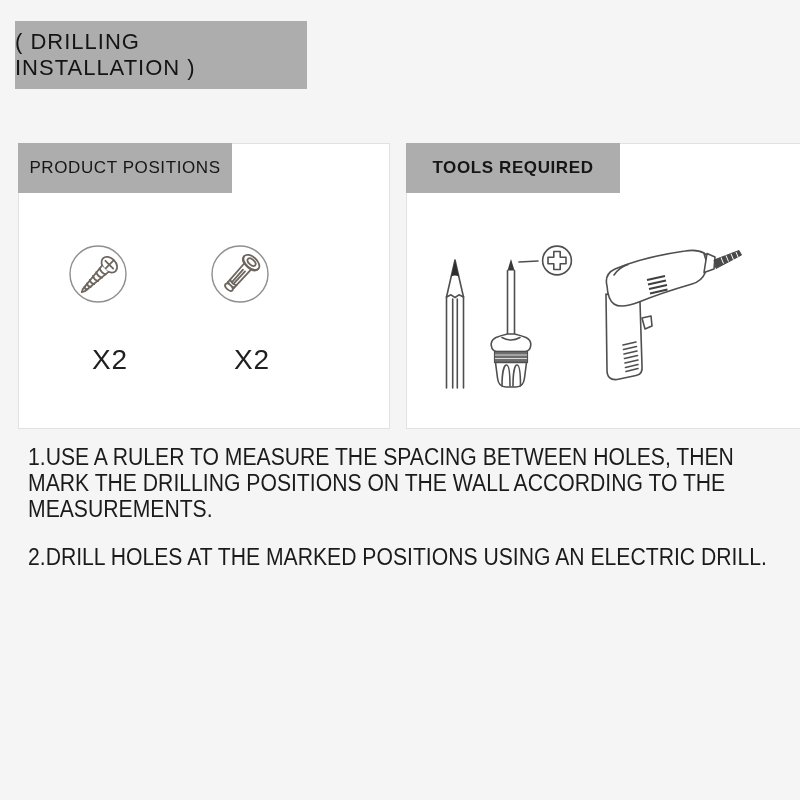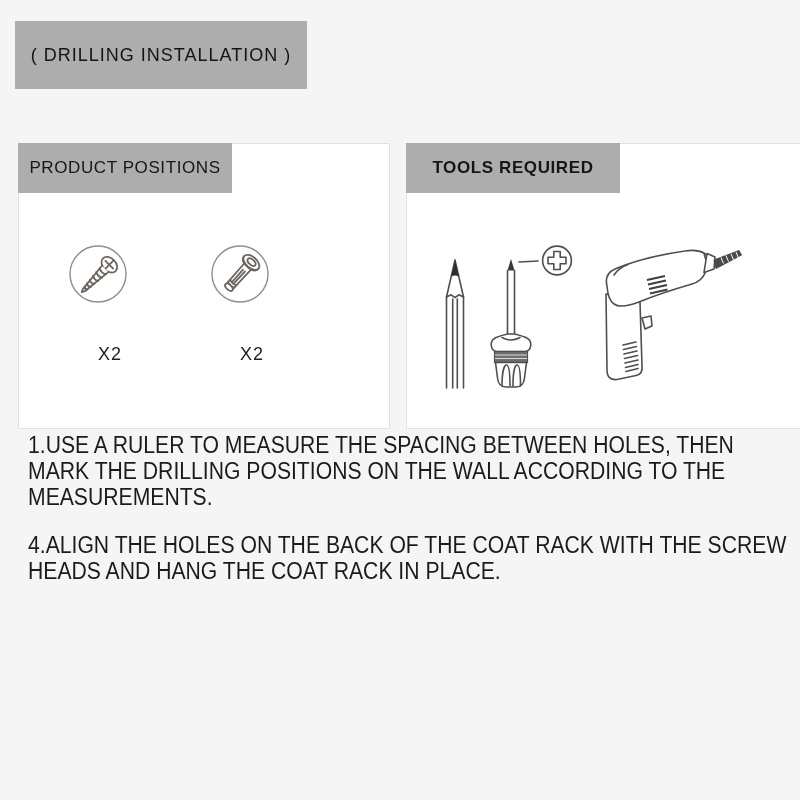--- a/index.html
+++ b/index.html
@@ -10,52 +10,52 @@
     color:#1a1a1a;
     position:relative;
     overflow:hidden;
   }
   .screen{position:absolute;left:0;top:0;width:800px;height:800px;}
 
   .header-badge{
     position:absolute;left:15px;top:21px;width:292px;height:68px;
     background:#adadad;
     display:flex;align-items:center;justify-content:center;
-    font-size:18px;letter-spacing:1px;color:#141414;font-weight:500;
+    font-size:22px;letter-spacing:1px;color:#141414;font-weight:500;
   }
 
   .panel{
     position:absolute;top:143px;height:286px;
     background:#ffffff;border:1px solid #e2e2e3;
     box-sizing:border-box;
   }
   .panel.components{left:18px;width:372px;}
   .panel.tools{left:406px;width:428px;font-weight:bold;}
   .panel-label{
     position:absolute;left:-1px;top:-1px;width:214px;height:50px;
     background:#adadad;
     display:flex;align-items:center;justify-content:center;
     font-size:17px;letter-spacing:0.6px;color:#161616;
   }
 
   .fig{position:absolute;width:96px;text-align:center;}
   .fig.f1{left:43px;top:96px;}
   .fig.f2{left:185px;top:96px;}
   .fig .qty{
-    margin-top:32px;font-size:18px;color:#1f1f1f;letter-spacing:1px;
+    margin-top:32px;font-size:28px;color:#1f1f1f;letter-spacing:1px;
   }
 
   .tool-svg{position:absolute;}
   .pencil-svg{left:36px;top:114px;}
   .screwdriver-svg{left:82px;top:113px;}
   .callout-svg{left:105px;top:99px;}
   .drill-svg{left:186px;top:100px;}
 
   .instructions{
-    position:absolute;left:28px;top:432px;width:772px;
+    position:absolute;left:28px;top:444px;width:772px;
   }
   .step{margin:0 0 22px 0;}
   .line{
     font-size:23px;line-height:26px;color:#1b1b1b;
     white-space:nowrap;
     transform:scaleX(0.92);transform-origin:0 50%;
   }
 
   svg{display:block;}
   .art{stroke:#4f4f4f;stroke-width:1.6;fill:none;stroke-linecap:round;stroke-linejoin:round;}
@@ -156,18 +156,17 @@
     </svg>
   </div>
 
   <div class="instructions">
     <div class="step">
       <div class="line">1.USE A RULER TO MEASURE THE SPACING BETWEEN HOLES, THEN</div>
       <div class="line">MARK THE DRILLING POSITIONS ON THE WALL ACCORDING TO THE</div>
       <div class="line">MEASUREMENTS.</div>
     </div>
     <div class="step">
-      <div class="line">4.ALIGN THE HOLES ON THE BACK OF THE COAT RACK WITH THE SCREW</div>
-      <div class="line">HEADS AND HANG THE COAT RACK IN PLACE.</div>
+      <div class="line">2.DRILL HOLES AT THE MARKED POSITIONS USING AN ELECTRIC DRILL.</div>
     </div>
   </div>
 
 </div>
 
 </body></html>

